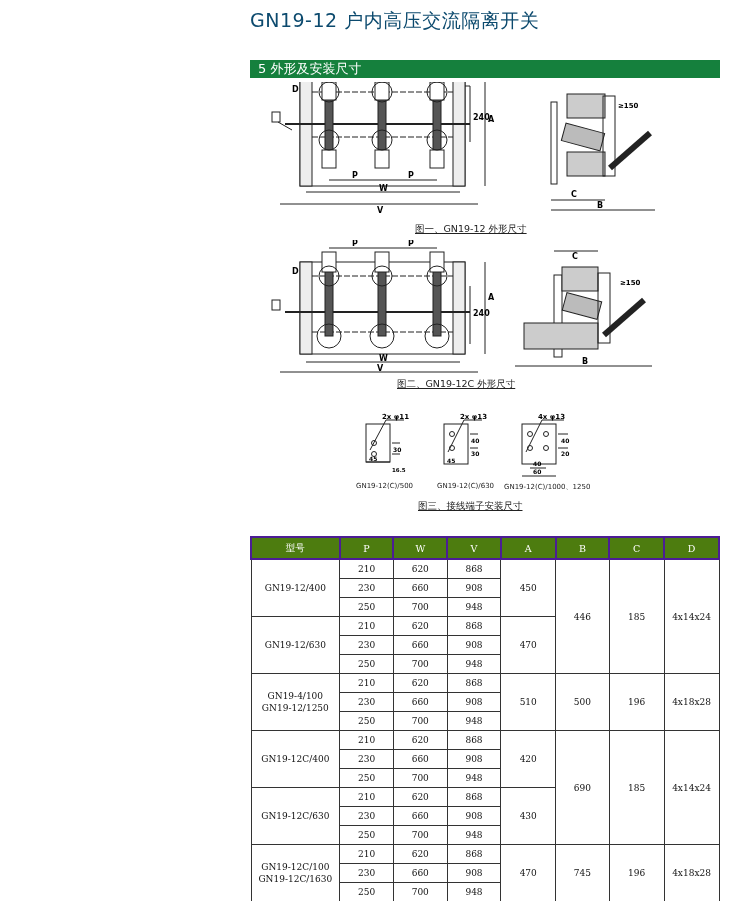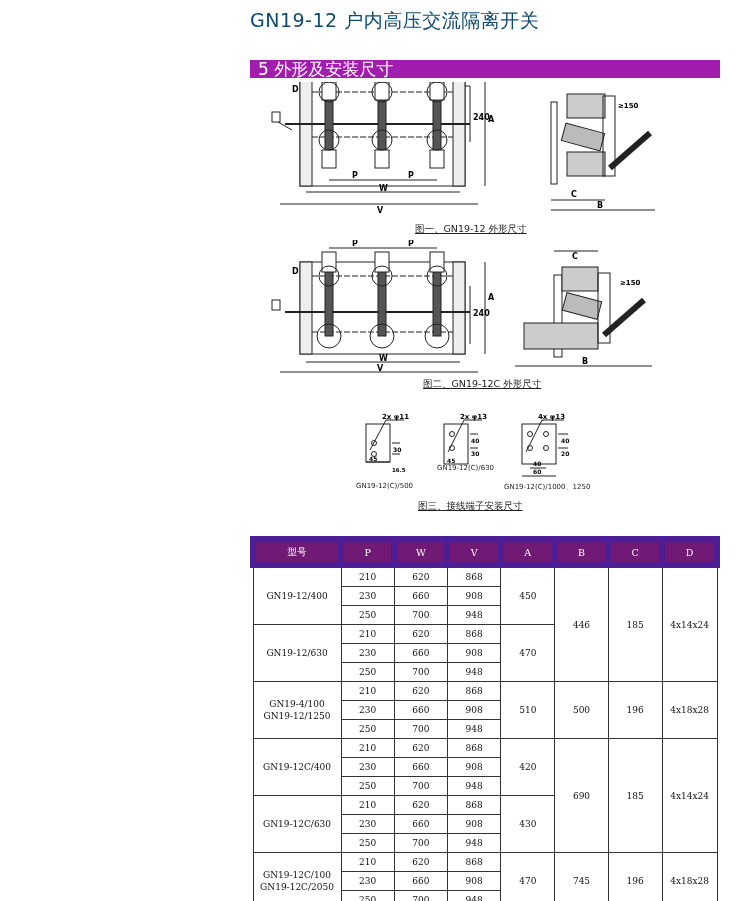--- a/index.html
+++ b/index.html
@@ -1,24 +1,24 @@
 <!DOCTYPE html>
 <html><head>
 <meta charset="utf-8">
 <style>
   html, body { margin:0; padding:0; background:#ffffff; }
   body { width:750px; height:901px; position:relative; overflow:hidden; font-family:"DejaVu Sans", sans-serif; }
   .title { position:absolute; left:250px; top:8px; font-size:19px; color:#0c4a6e; letter-spacing:0.5px; }
-  .section-bar { position:absolute; left:250px; top:60px; width:470px; height:18px; background:#a21caf; color:#fff; font-size:17px; line-height:18px; }
+  .section-bar { position:absolute; left:250px; top:60px; width:470px; height:18px; background:#15803d; color:#fff; font-size:13px; line-height:18px; }
   .section-bar span { margin-left:8px; }
   .fig { position:absolute; }
   .caption { position:absolute; font-size:9.5px; color:#222;text-decoration:underline; }
   .tcap { position:absolute; font-size:7px; color:#222; }
   table.spec { position:absolute; left:250px; top:536px; width:470px; border-collapse:collapse; font-family:"DejaVu Serif", serif; font-size:9px; color:#111; }
-  table.spec th { background:#701a75; color:#fff; font-weight:normal; height:18px; border:6px solid #4c1d95; font-size:9.5px; }
+  table.spec th { background:#4d7c0f; color:#fff; font-weight:normal; height:18px; border:2px solid #4c1d95; font-size:9.5px; }
   table.spec td { border:1px solid #333; text-align:center; height:18px; padding:0; }
   table.spec td.model { font-size:9px; line-height:12px; }
   svg text { font-family:"DejaVu Sans", sans-serif; }
 </style>
 </head>
 <body>
 
 <div class="title">GN19-12 户内高压交流隔离开关</div>
 <div class="section-bar"><span>5  外形及安装尺寸</span></div>
 
@@ -128,21 +128,21 @@
     <rect x="12" y="78" width="74" height="26" fill="#ccc"></rect>
     <rect x="52" y="52" width="36" height="18" fill="#bbb" transform="rotate(15 70 61)"></rect>
     <rect x="86" y="28" width="12" height="70"></rect>
     <line x1="92" y1="90" x2="132" y2="55" stroke-width="6"></line>
     <line x1="3" y1="121" x2="140" y2="121"></line>
   </g>
   <text x="60" y="14" font-size="8" font-weight="bold">C</text>
   <text x="70" y="119" font-size="8" font-weight="bold">B</text>
   <text x="108" y="40" font-size="7" font-weight="bold">≥150</text>
 </svg>
-<div class="caption" style="left:423px;top:378px">图二、GN19-12C 外形尺寸</div>
+<div class="caption" style="left:397px;top:378px">图二、GN19-12C 外形尺寸</div>
 
 <svg class="fig" style="left:352px;top:410px" width="60" height="65" viewBox="0 0 60 65">
   <g stroke="#222" fill="none" stroke-width="1">
     <rect x="14" y="14" width="24" height="38"></rect>
     <circle cx="22" cy="33" r="2.5"></circle>
       <circle cx="22" cy="44" r="2.5"></circle>
     <line x1="18" y1="40" x2="34" y2="10"></line>
     <line x1="34" y1="10" x2="52" y2="10"></line>
     <line x1="14" y1="52" x2="38" y2="52"></line>
     <line x1="40" y1="33" x2="48" y2="33"></line>
@@ -182,21 +182,21 @@
     <line x1="18" y1="58" x2="34" y2="58"></line>
     <line x1="10" y1="66" x2="44" y2="66"></line>
   </g>
   <text x="26" y="9" font-size="7" font-weight="bold">4x φ13</text>
   <text x="49" y="33" font-size="6" font-weight="bold">40</text>
   <text x="49" y="46" font-size="6" font-weight="bold">20</text>
   <text x="21" y="56" font-size="6" font-weight="bold">40</text>
   <text x="21" y="64" font-size="6" font-weight="bold">60</text>
 </svg>
 <div class="tcap" style="left:356px;top:482px">GN19-12(C)/500</div>
-<div class="tcap" style="left:437px;top:464px">GN19-12(C)/630</div>
+<div class="tcap" style="left:437px;top:482px">GN19-12(C)/630</div>
 <div class="tcap" style="left:504px;top:482px">GN19-12(C)/1000、1250</div>
 <div class="caption" style="left:418px;top:500px">图三、接线端子安装尺寸</div>
 
 <table class="spec">
   <colgroup>
     <col style="width:89px">
       <col style="width:54px">
       <col style="width:54px">
       <col style="width:54px">
     <col style="width:55px">
@@ -311,21 +311,21 @@
       <td>660</td>
       <td>908</td>
     </tr>
     <tr>
       <td>250</td>
       <td>700</td>
       <td>948</td>
     </tr>
 
     <tr>
-      <td rowspan="3" class="model"><span>GN19-12C/100</span><br><span>GN19-12C/2050</span></td>
+      <td rowspan="3" class="model"><span>GN19-12C/100</span><br><span>GN19-12C/1630</span></td>
       <td>210</td>
       <td>620</td>
       <td>868</td>
       <td rowspan="3">470</td>
       <td rowspan="3">745</td>
       <td rowspan="3">196</td>
       <td rowspan="3">4x18x28</td>
     </tr>
     <tr>
       <td>230</td>

